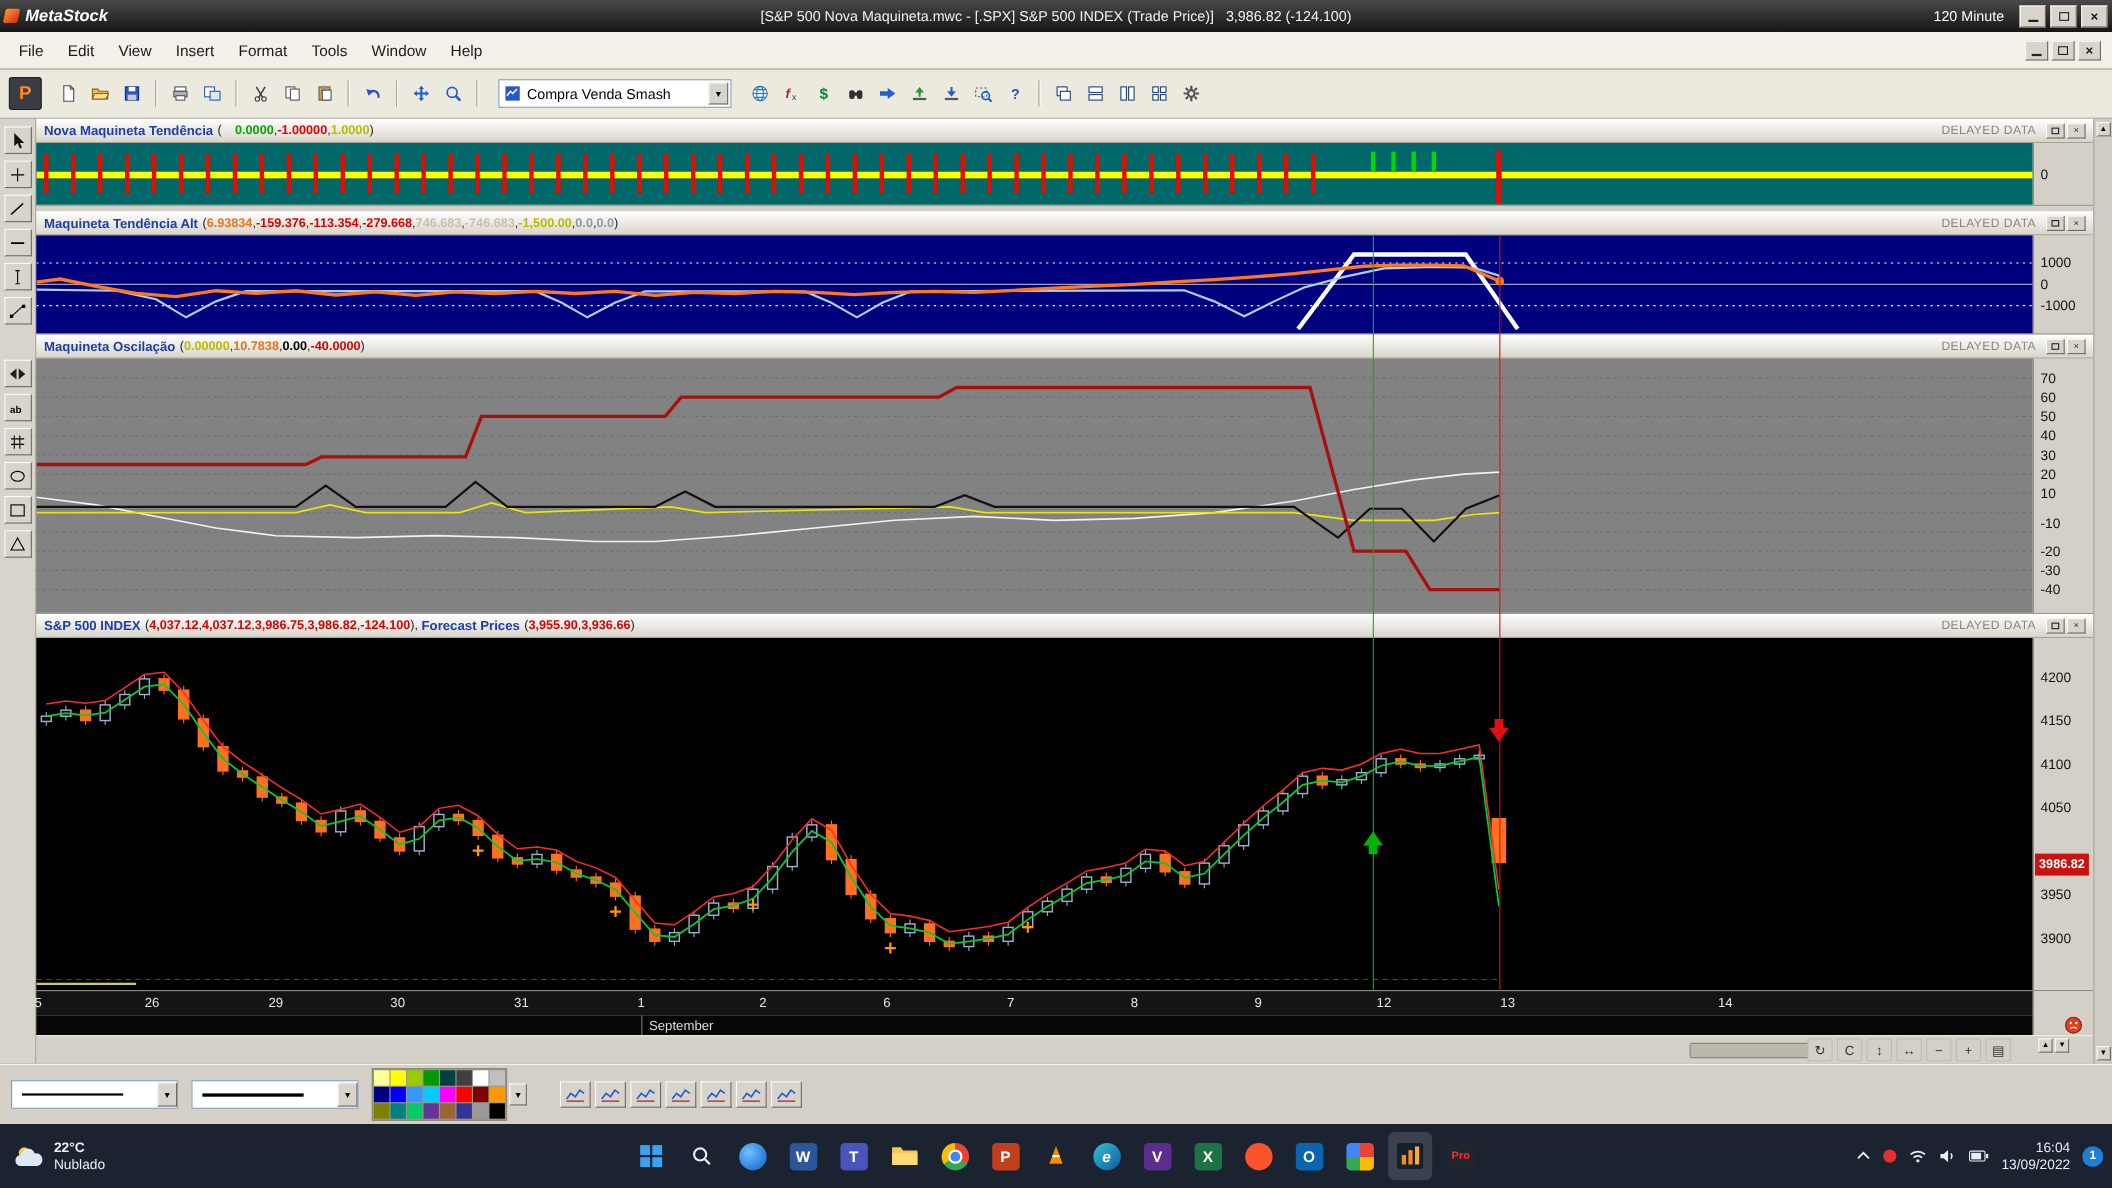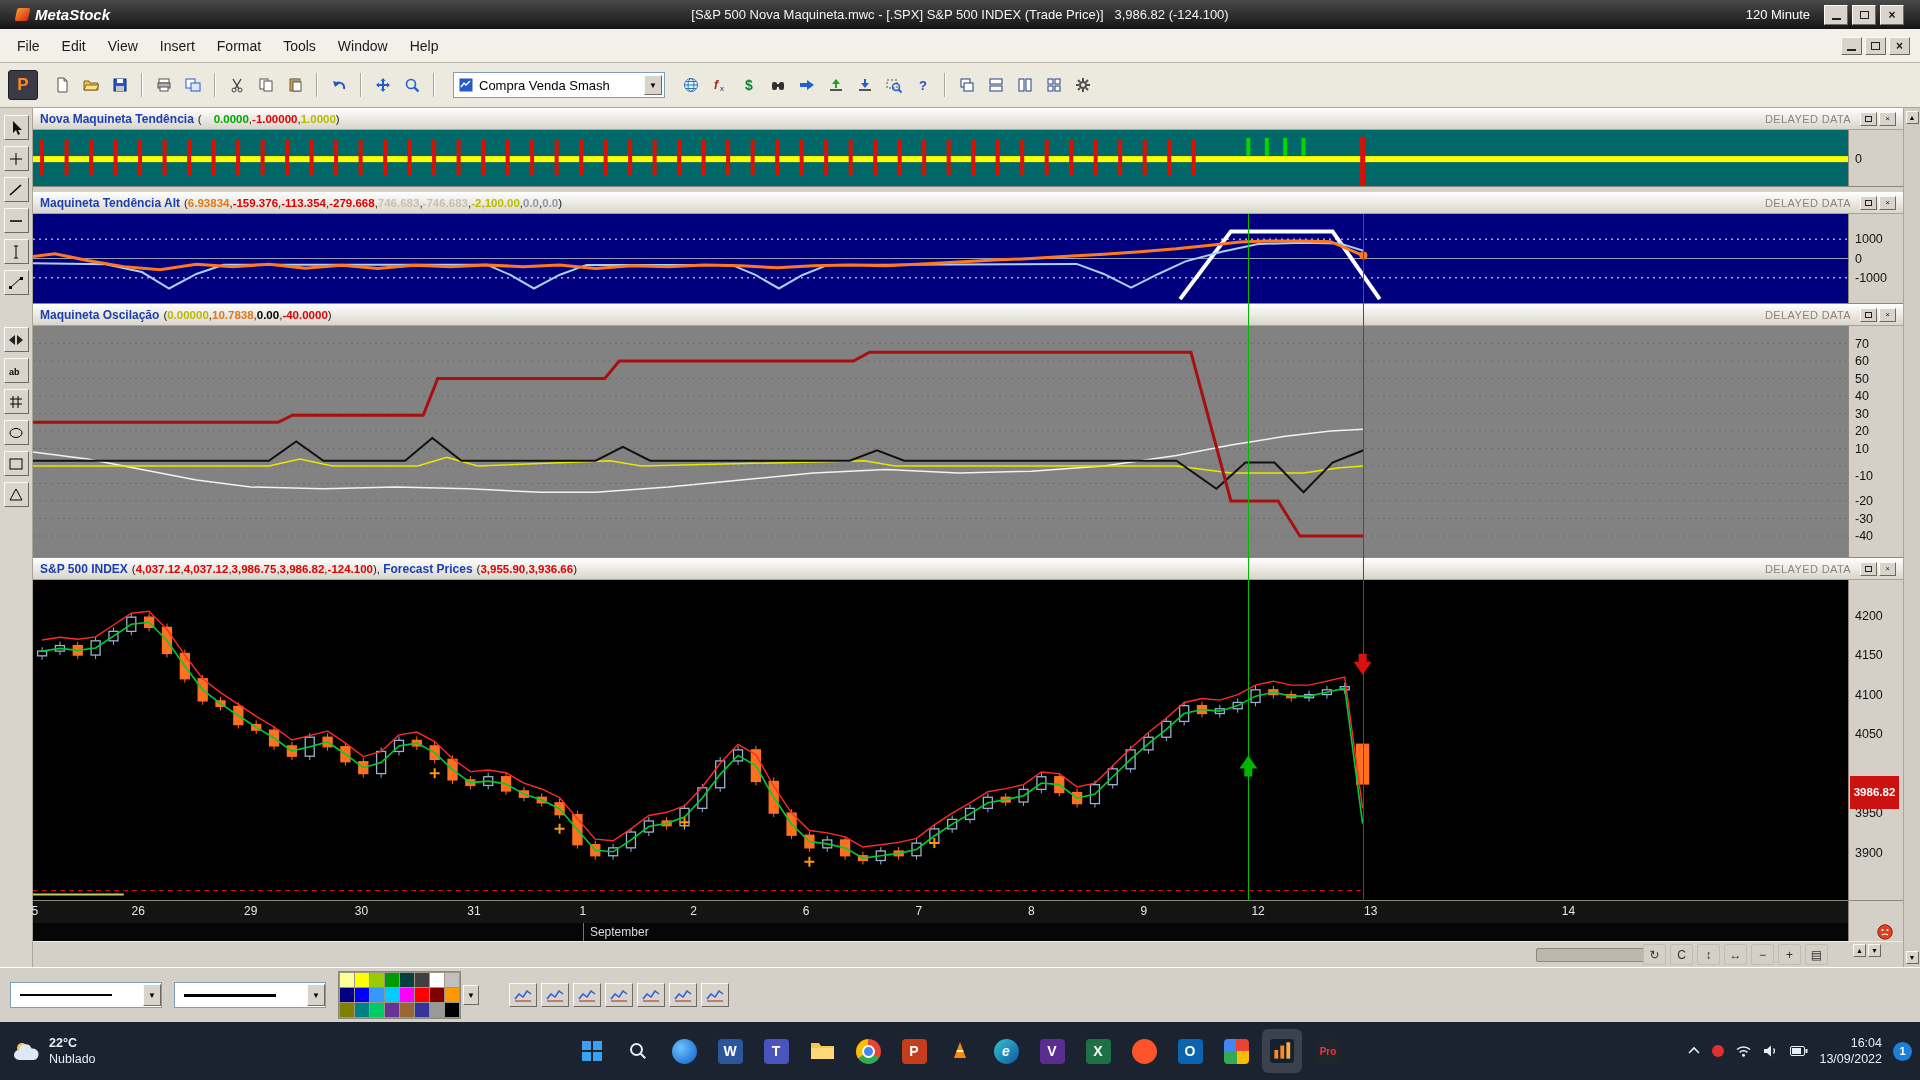--- a/index.html
+++ b/index.html
@@ -2,21 +2,21 @@
 <html><head>
 <meta charset="utf-8">
 <style>
   *{box-sizing:border-box;margin:0;padding:0}
   body{width:1920px;height:1080px;overflow:hidden;background:#000;font-family:"Liberation Sans",sans-serif;}
   .screen{width:1920px;height:1080px;display:flex;flex-direction:column;position:relative}
   .bevel{background:#d8d4cb;border:1px solid;border-color:#fbfaf7 #6e6a60 #6e6a60 #fbfaf7}
   .cc{display:flex;align-items:center;justify-content:center}
 
   
-  .titlebar{height:29px;flex:0 0 auto;background:linear-gradient(#4a4a4a,#151515);display:flex;align-items:center;padding:0 16px;color:#fff;position:relative}
+  .titlebar{height:29px;flex:0 0 auto;background:linear-gradient(#4a4a4a,#151515);display:flex;align-items:center;padding:0 4px;color:#fff;position:relative}
   .ms-logo{display:flex;align-items:center;gap:6px;font-style:italic;font-weight:bold;font-size:15px;z-index:1}
   .ms-mark{width:13px;height:13px;background:linear-gradient(135deg,#ff9a30,#d42a10);transform:skewX(-12deg);border-radius:2px}
   .tb-title{position:absolute;left:0;right:0;text-align:center;font-size:13px;color:#f2f2f2}
   .tb-right{margin-left:auto;display:flex;align-items:center;gap:4px;font-size:13px;z-index:1}
   .periodicity{margin-right:10px}
   .winbtn{width:24px;height:20px;color:#111;font-size:11px}
   .glyph-min{width:9px;height:2px;background:#222;margin-top:8px}
   .glyph-box{width:9px;height:8px;border:1px solid #222}
   .glyph-x{font-weight:bold;font-size:12px;line-height:1}
 
@@ -46,21 +46,21 @@
   .param{font-size:11.5px;font-weight:bold}
   .ppunct{color:#222;font-size:11.5px}
   .delayed{margin-left:auto;color:#8a8578;font-size:11px;letter-spacing:.4px;margin-right:7px}
   .pbtn{width:17px;height:14px;margin-left:2px;font-size:8px;color:#222}
   .pbtn .glyph-box{width:7px;height:6px}
   .pbody{display:flex;border-bottom:1px solid #8c887c;position:relative}
   .chartarea{flex:1;position:relative;overflow:hidden}
   .chartarea svg{position:absolute;left:0;top:0;display:block}
   .pscale{width:55px;background:#d4d0c8;border-left:1px solid #8c887c;position:relative;font-size:12.5px;color:#111}
   .slabel{position:absolute;left:6px;height:14px;line-height:14px}
-  .price-tag{position:absolute;left:1px;right:4px;height:33px;color:#fff;font-size:11.5px;font-weight:bold;display:flex;align-items:center;justify-content:center}
+  .price-tag{position:absolute;left:1px;right:4px;height:20px;color:#fff;font-size:11.5px;font-weight:bold;display:flex;align-items:center;justify-content:center}
   .panel-gap{height:5px;background:#d4d0c8}
 
   .xrow{display:flex;flex:0 0 auto}
   .xaxis{flex:1;height:22px;background:#141414;position:relative;color:#e6e6e6;font-size:12px}
   .xtick{position:absolute;top:3px;transform:translateX(-50%)}
   .xstub{width:55px;background:#d4d0c8;border-left:1px solid #8c887c;position:relative}
   .monthbar{flex:1;height:18px;background:#060606;position:relative;color:#ddd;font-size:12px}
   .monthlabel{position:absolute;top:0;padding-left:6px;border-left:1px solid #777;height:18px;line-height:18px}
 
   .scrollrow{height:26px;flex:0 0 auto;background:#d4d0c8;border-top:1px solid #efece4;position:relative}
@@ -471,21 +471,21 @@
             <span class="param" style="color: rgb(221, 0, 0);">-159.376</span>
             <span class="ppunct">, </span>
             <span class="param" style="color: rgb(221, 0, 0);">-113.354</span>
             <span class="ppunct">, </span>
             <span class="param" style="color: rgb(221, 0, 0);">-279.668</span>
             <span class="ppunct">, </span>
             <span class="param" style="color: rgb(200, 191, 174);">746.683</span>
             <span class="ppunct">, </span>
             <span class="param" style="color: rgb(200, 191, 174);">-746.683</span>
             <span class="ppunct">, </span>
-            <span class="param" style="color: rgb(185, 185, 0);">-2,100.00</span>
+            <span class="param" style="color: rgb(185, 185, 0);">-1,500.00</span>
             <span class="ppunct">, </span>
             <span class="param" style="color: rgb(143, 151, 168);">0.0</span>
             <span class="ppunct">, </span>
             <span class="param" style="color: rgb(143, 151, 168);">0.0</span>
             <span class="ppunct">)</span>
             <span class="delayed">DELAYED DATA</span>
             <span class="pbtn bevel cc">
               <span class="glyph-box"></span>
             </span>
             <span class="pbtn bevel cc">×</span>

